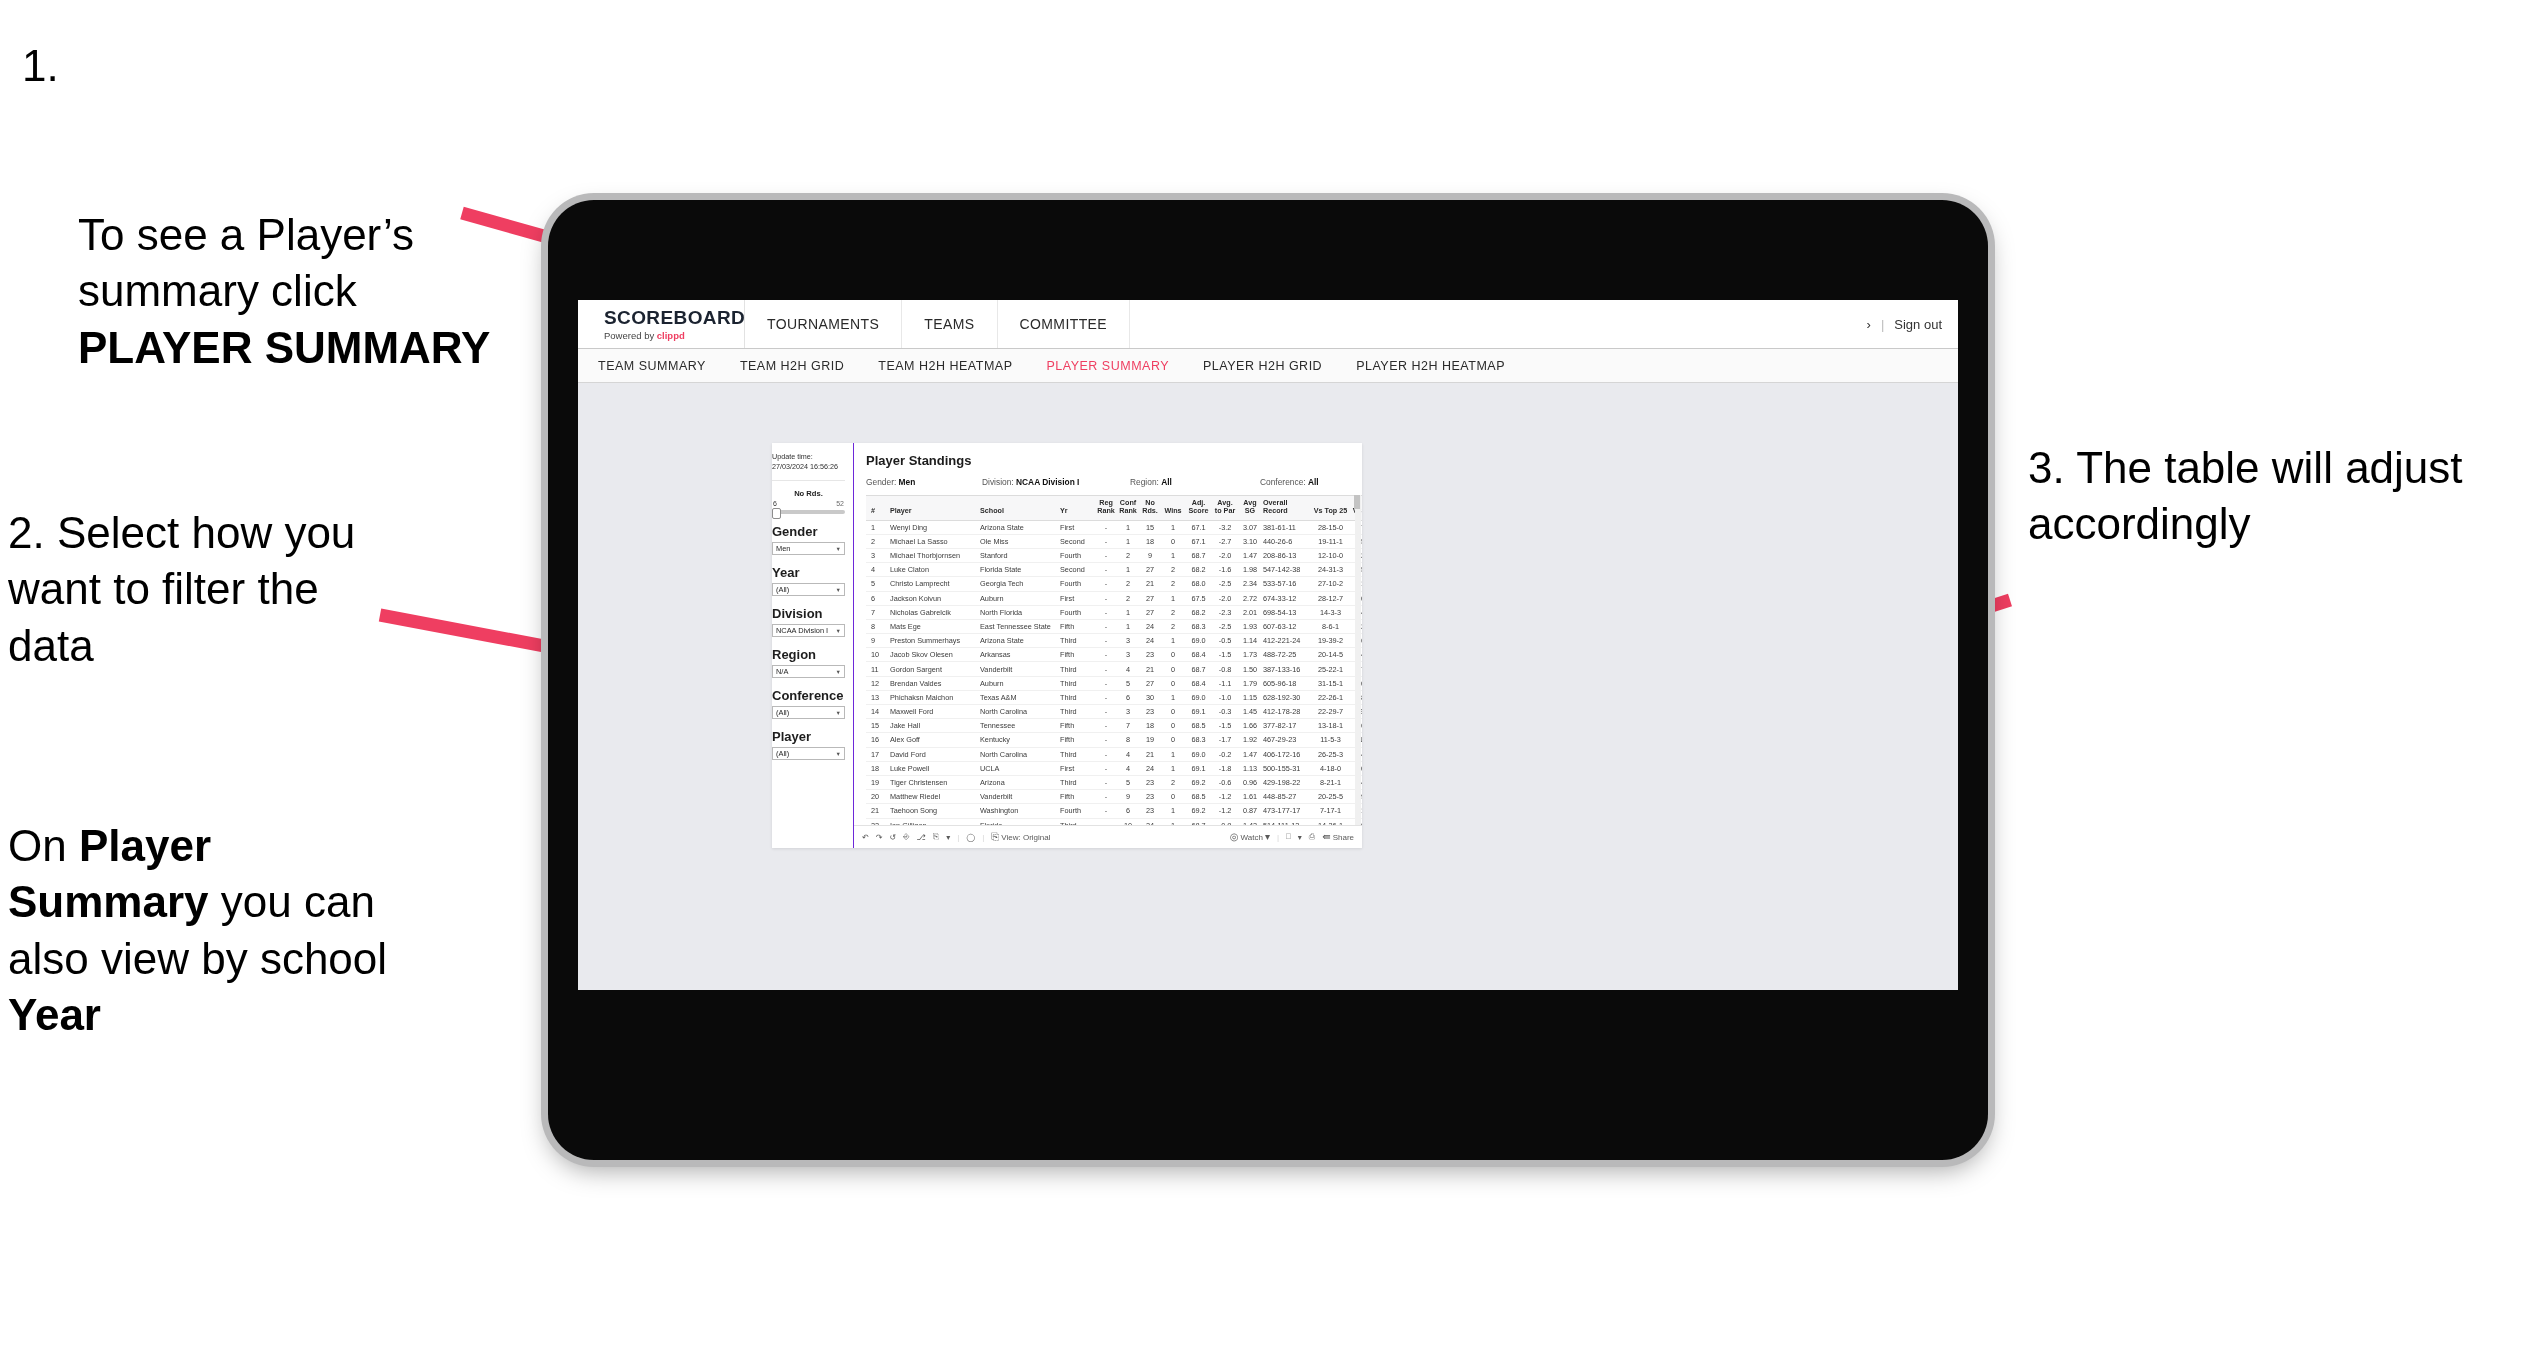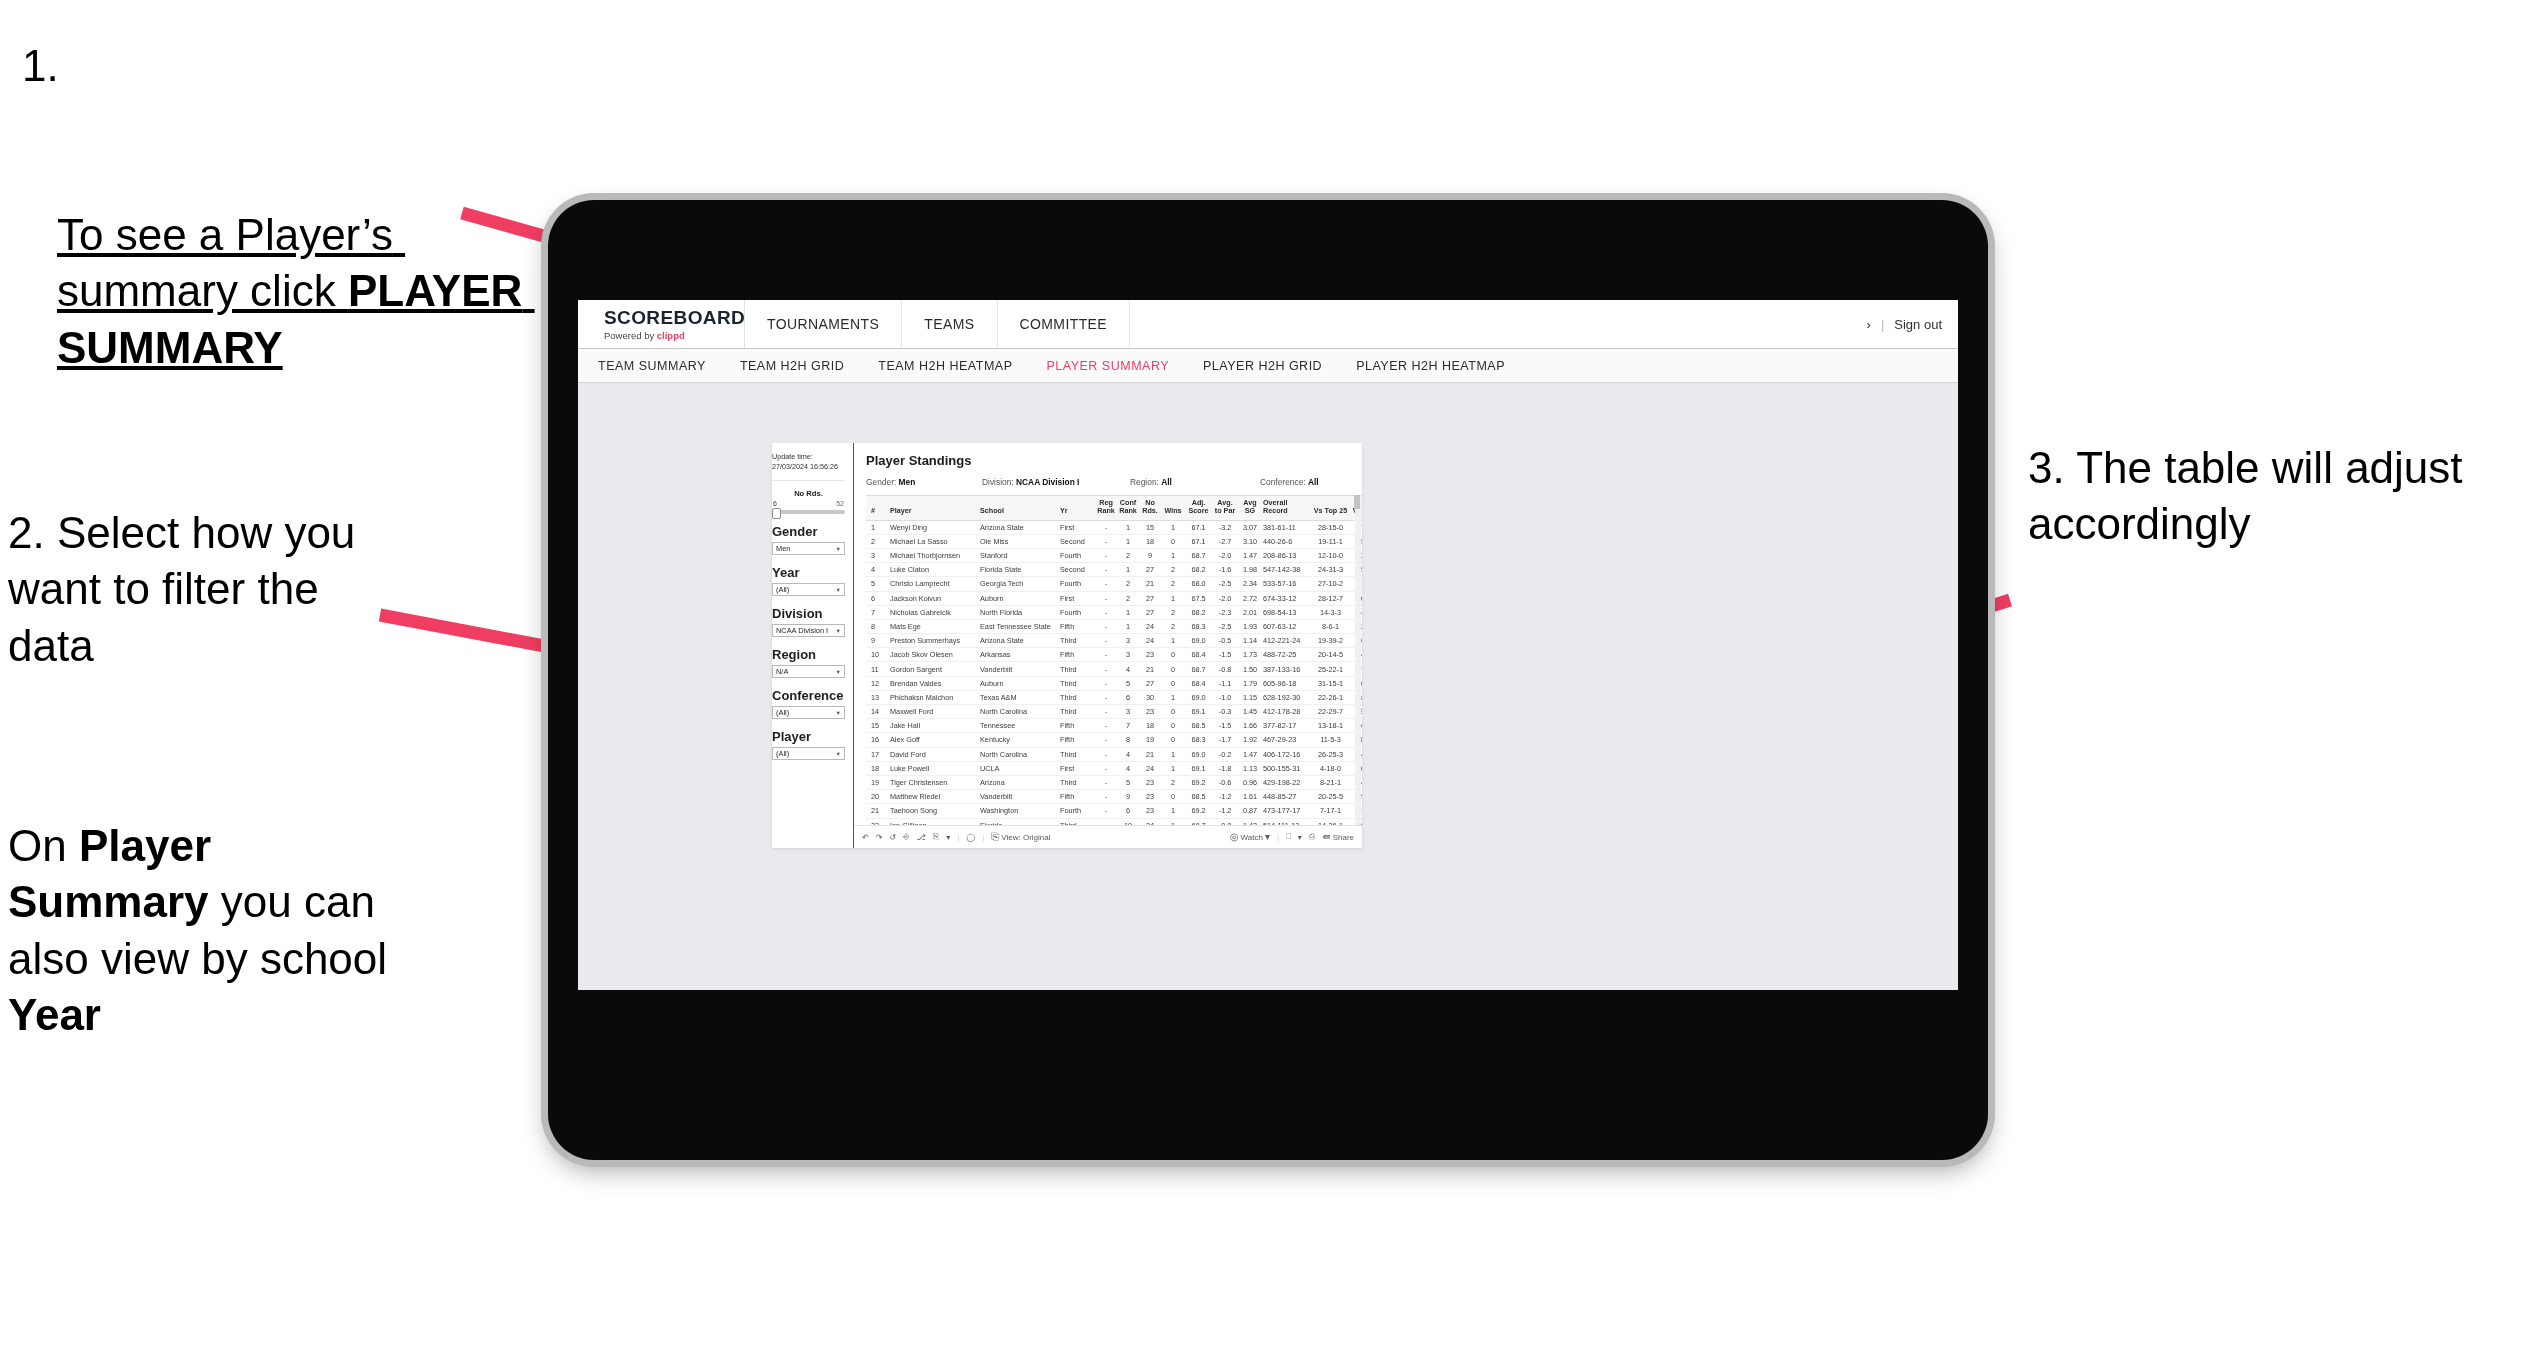--- a/index.html
+++ b/index.html
@@ -5,21 +5,21 @@
   html,body{margin:0;padding:0;background:#fff;}
   body{width:2526px;height:1359px;position:relative;overflow:hidden;
        font-family:"Liberation Sans",sans-serif;color:#111;}
 
   
   .anno{position:absolute;font-family:"Liberation Sans",sans-serif;color:#000;
         line-height:1.28;white-space:pre-wrap;}
   .anno b{font-weight:bold;}
   #anno1{left:22px;top:38px;width:520px;font-size:44px;}
   #anno1 .num{position:absolute;left:0;top:0;}
-  #anno1 .body{display:block;margin-left:35px;text-decoration:underline;}
+  #anno1 .body{display:block;margin-left:56px;}
   #anno2{left:8px;top:505px;width:400px;font-size:44px;}
   #anno2b{left:8px;top:818px;width:400px;font-size:44px;}
   #anno3{left:2028px;top:440px;width:500px;font-size:44px;}
 
   
   svg.arrows{position:absolute;left:0;top:0;width:2526px;height:1359px;
              pointer-events:none;}
 
   
   #tablet{position:absolute;left:548px;top:200px;width:1440px;height:960px;

